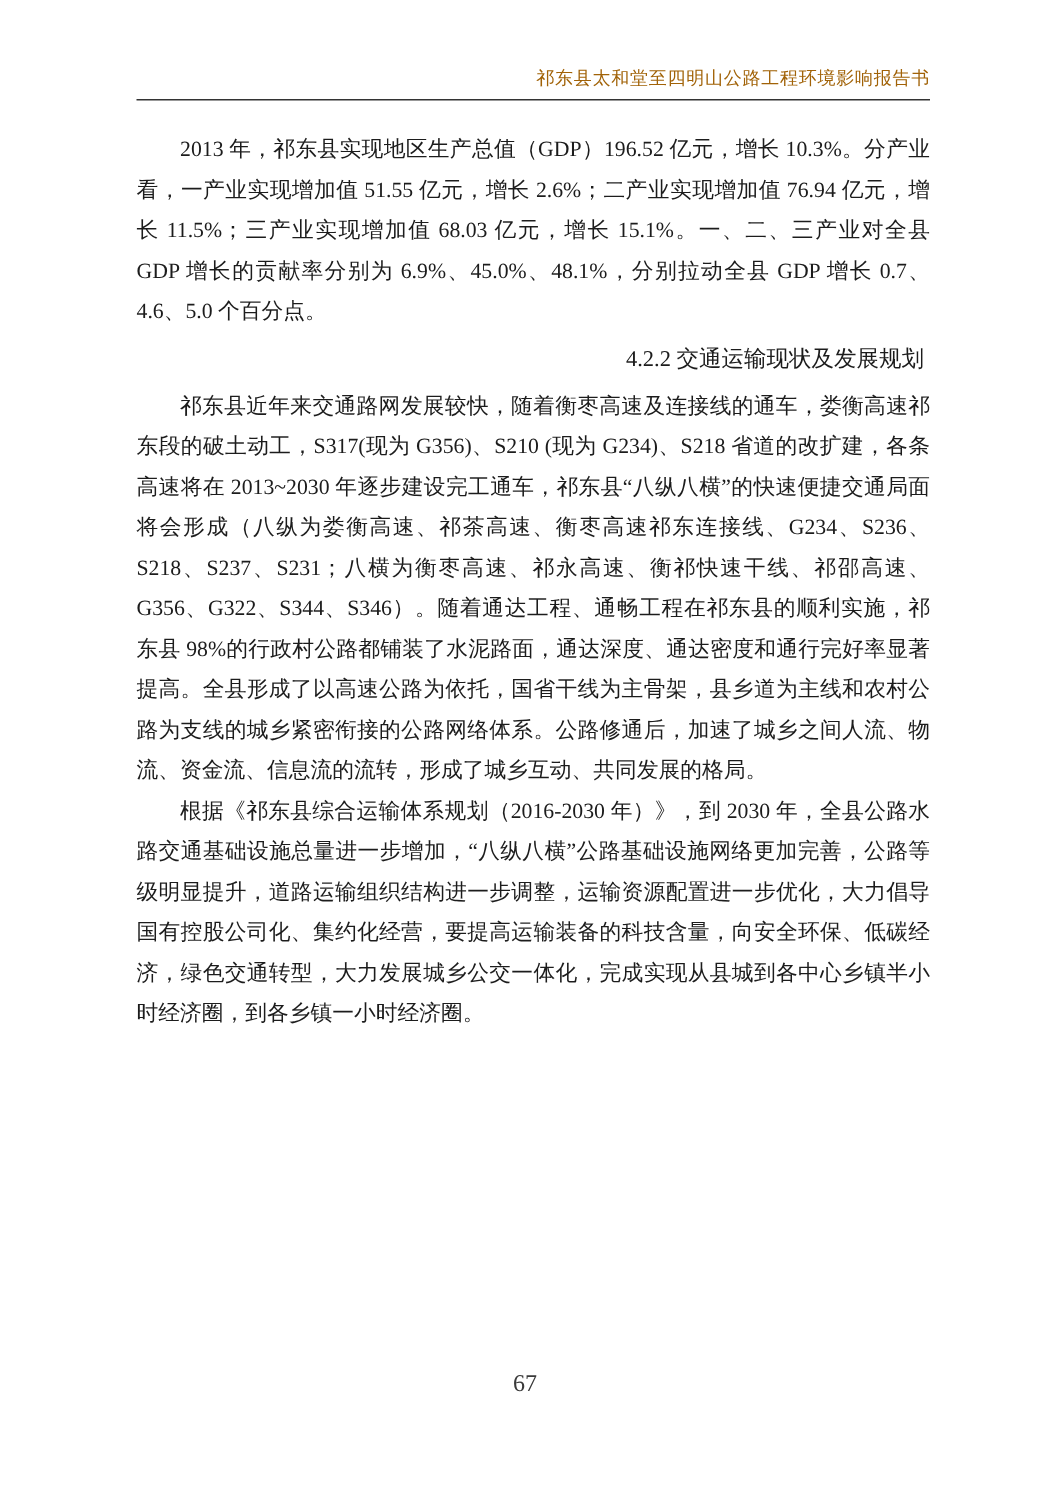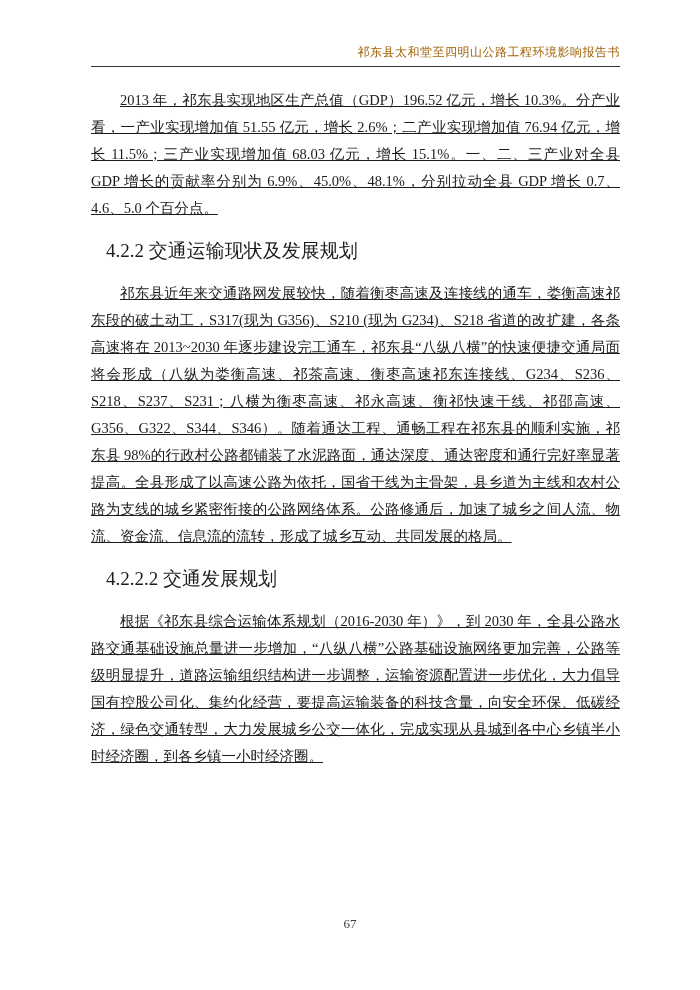--- a/index.html
+++ b/index.html
@@ -40,51 +40,50 @@
     top: 87px;
     left: 91px;
     right: 80px;
     font-size: 14.5px;
     line-height: 27px;
     text-align: justify;
     text-justify: inter-ideograph;
     color: #1c1c1c;
   }
   .content p.body-para { margin: 0; }
-  .content p.indent { text-indent: 2em; text-decoration: underline; }
+  .content p.indent { text-indent: 2em; }
   .content .heading {
-    font-size: 19px;
+    font-size: 15px;
     font-weight: normal;
     line-height: 26px;
-    text-align: left;
-    margin: 15px;
+    text-align: right;
+    margin: 4px;
     padding: 1px 0;
   }
   .page-footer {
     position: absolute;
     bottom: 58px;
     left: 0;
     width: 100%;
     text-align: center;
-    font-size: 13px;
+    font-size: 16px;
     color: #3a3a3a;
   }
 </style>
 </head>
 <body>
 
 <div class="page">
 
   <div class="running-header">祁东县太和堂至四明山公路工程环境影响报告书</div>
 
   <div class="header-rule"></div>
 
   <div class="content">
     <p class="body-para indent">2013 年，祁东县实现地区生产总值（GDP）196.52 亿元，增长 10.3%。分产业看，一产业实现增加值 51.55 亿元，增长 2.6%；二产业实现增加值 76.94 亿元，增长 11.5%；三产业实现增加值 68.03 亿元，增长 15.1%。一、二、三产业对全县 GDP 增长的贡献率分别为 6.9%、45.0%、48.1%，分别拉动全县 GDP 增长 0.7、4.6、5.0 个百分点。</p>
     <h3 class="heading">4.2.2  交通运输现状及发展规划</h3>
     <p class="body-para indent">祁东县近年来交通路网发展较快，随着衡枣高速及连接线的通车，娄衡高速祁东段的破土动工，S317(现为 G356)、S210 (现为 G234)、S218 省道的改扩建，各条高速将在 2013~2030 年逐步建设完工通车，祁东县“八纵八横”的快速便捷交通局面将会形成（八纵为娄衡高速、祁茶高速、衡枣高速祁东连接线、G234、S236、S218、S237、S231；八横为衡枣高速、祁永高速、衡祁快速干线、祁邵高速、G356、G322、S344、S346）。随着通达工程、通畅工程在祁东县的顺利实施，祁东县 98%的行政村公路都铺装了水泥路面，通达深度、通达密度和通行完好率显著提高。全县形成了以高速公路为依托，国省干线为主骨架，县乡道为主线和农村公路为支线的城乡紧密衔接的公路网络体系。公路修通后，加速了城乡之间人流、物流、资金流、信息流的流转，形成了城乡互动、共同发展的格局。</p>
-    <h4 class="heading">4.2.2.2  交通发展规划</h4>
     <p class="body-para indent">根据《祁东县综合运输体系规划（2016-2030 年）》，到 2030 年，全县公路水路交通基础设施总量进一步增加，“八纵八横”公路基础设施网络更加完善，公路等级明显提升，道路运输组织结构进一步调整，运输资源配置进一步优化，大力倡导国有控股公司化、集约化经营，要提高运输装备的科技含量，向安全环保、低碳经济，绿色交通转型，大力发展城乡公交一体化，完成实现从县城到各中心乡镇半小时经济圈，到各乡镇一小时经济圈。</p>
   </div>
 
   <div class="page-footer">67</div>
 
 </div>
 
 </body></html>

